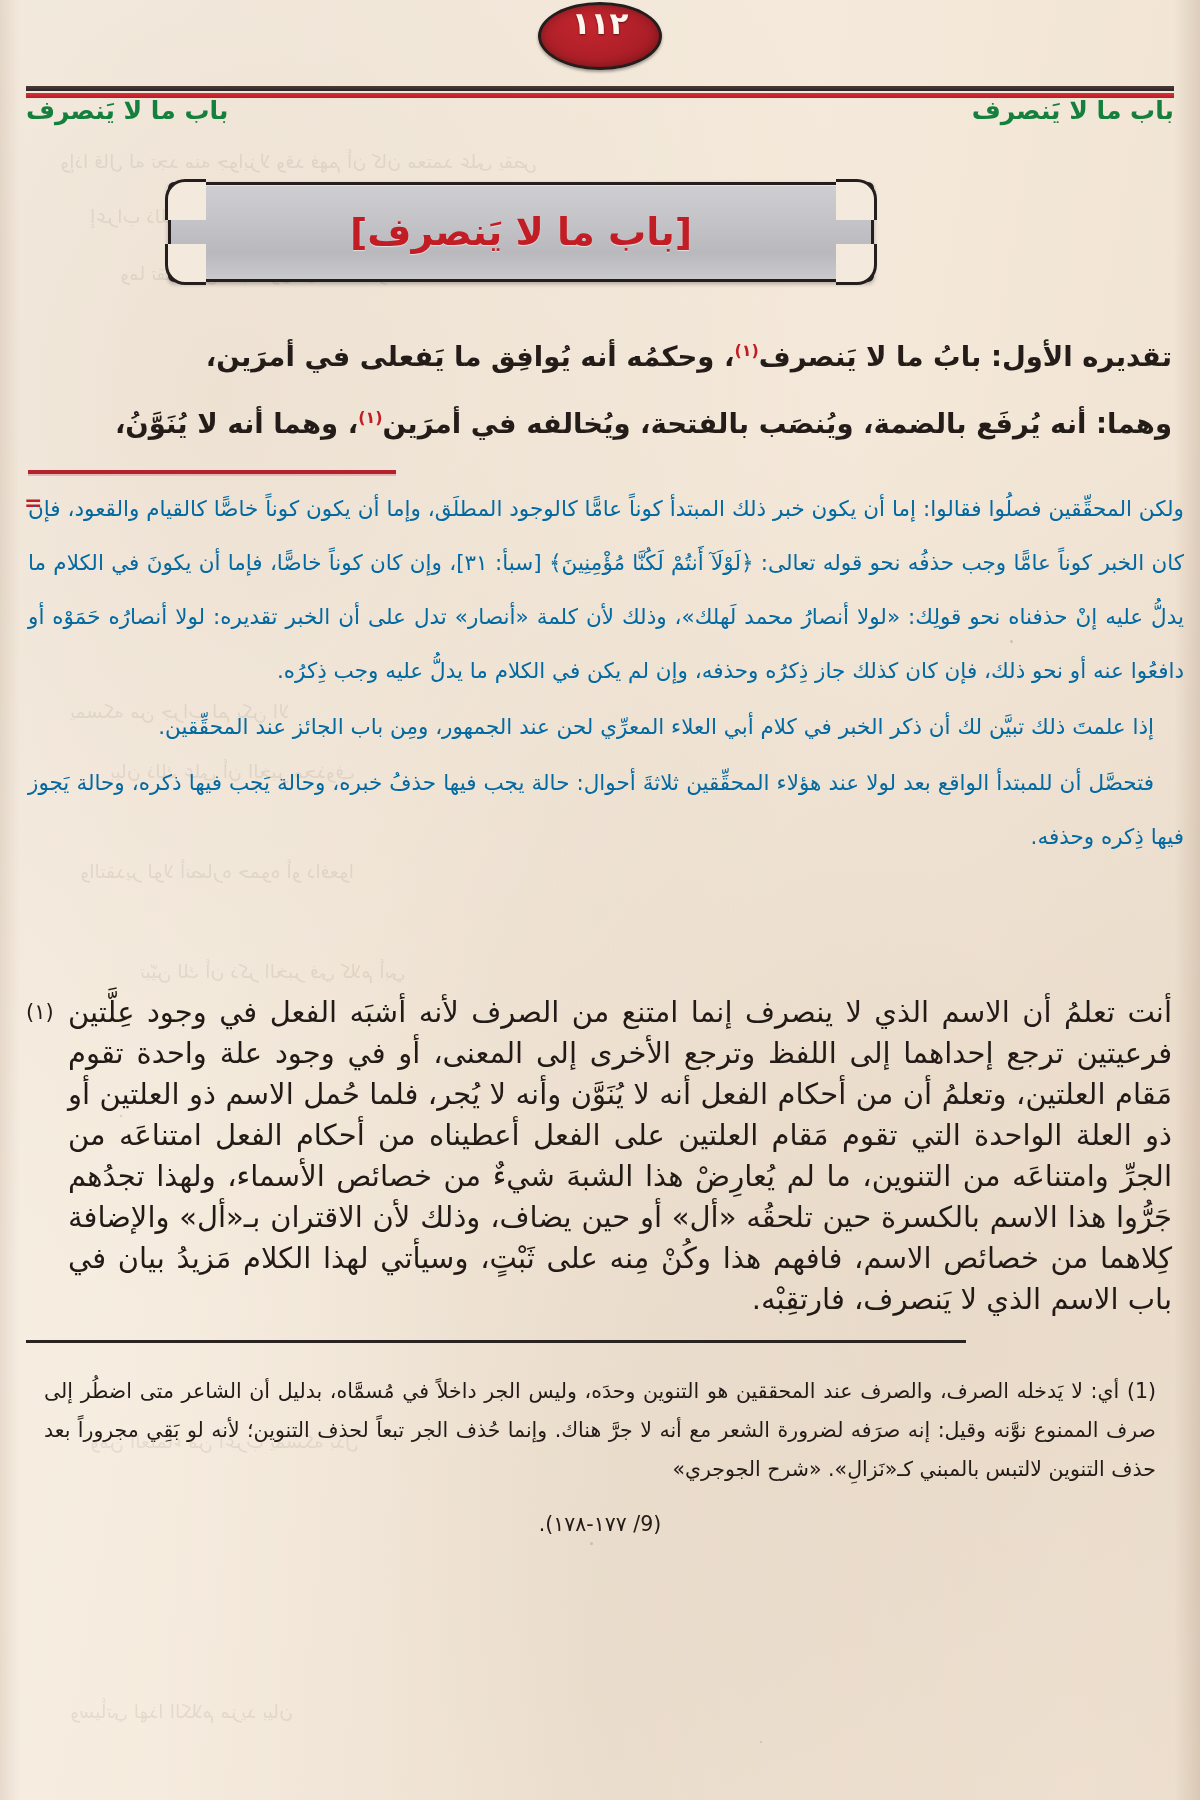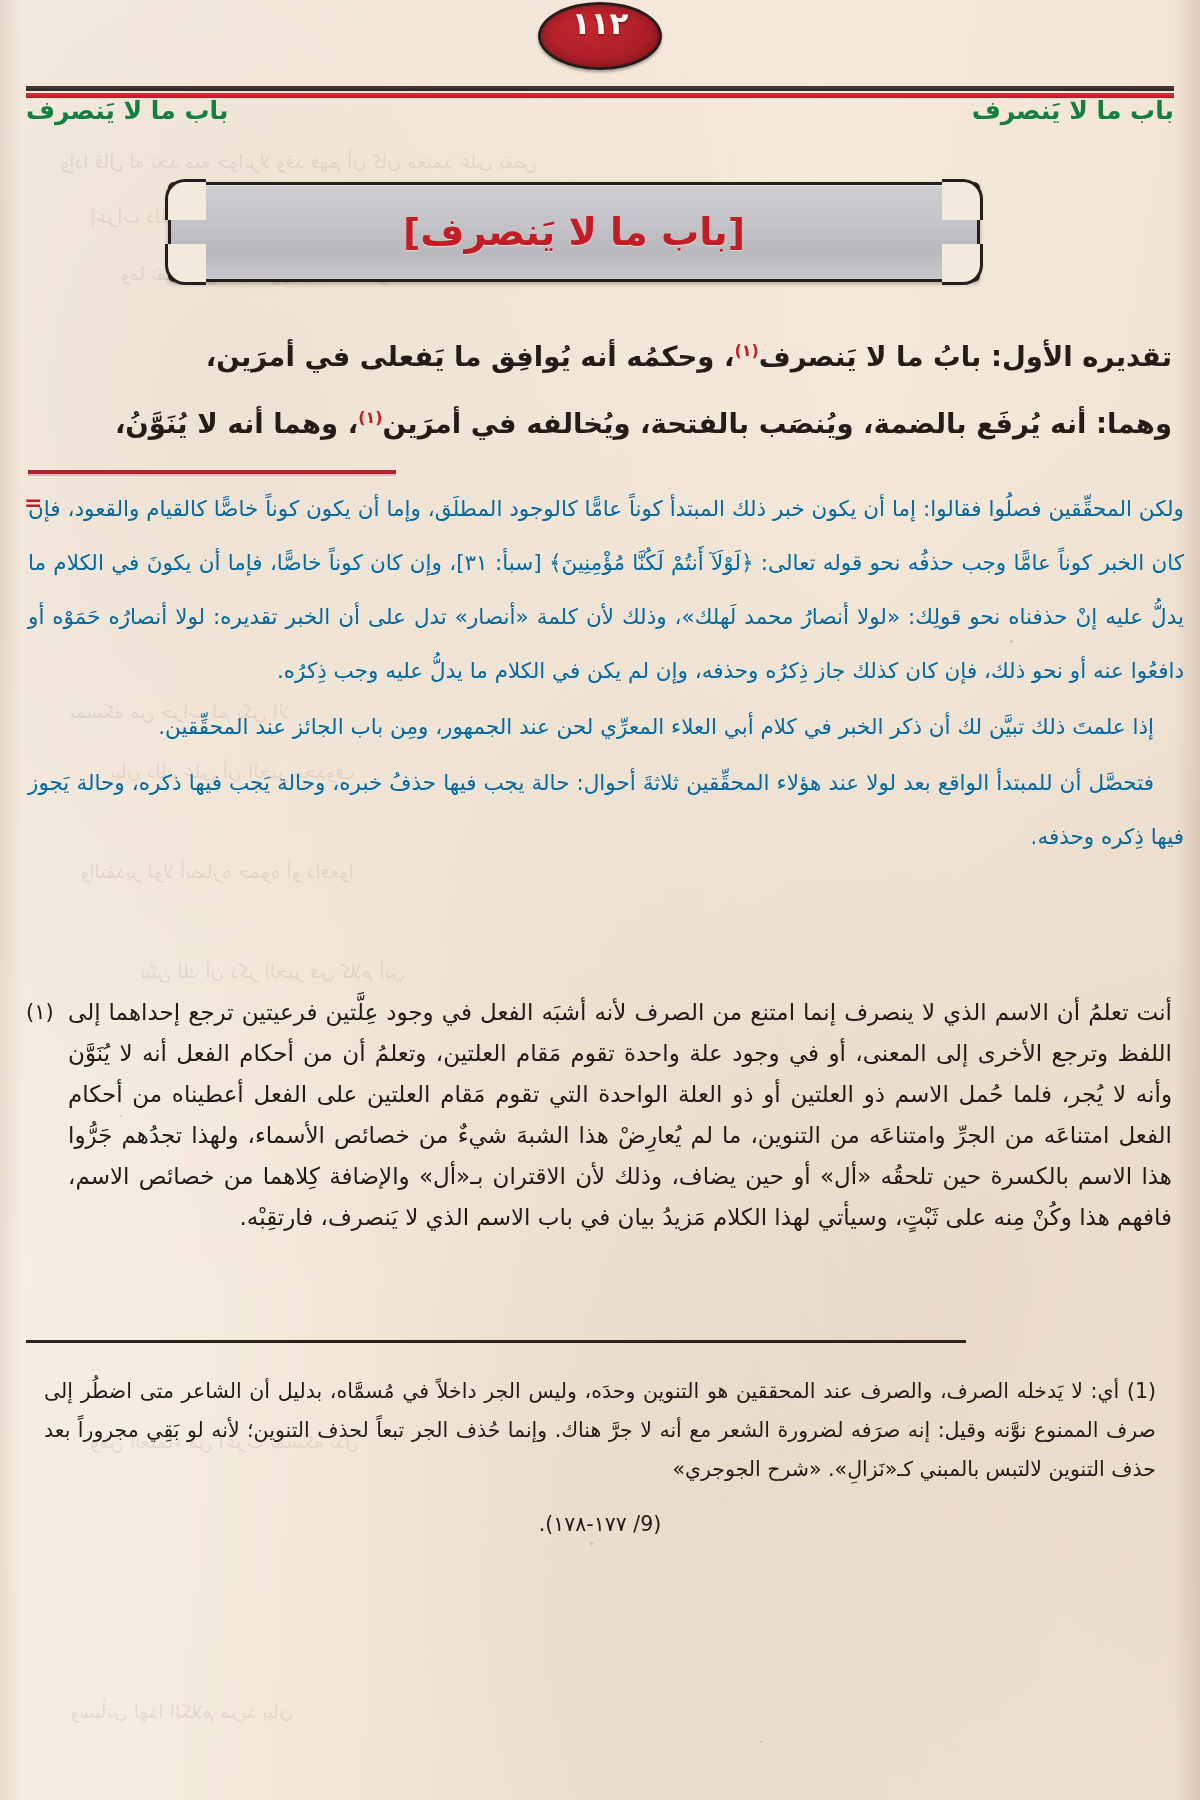--- a/index.html
+++ b/index.html
@@ -64,21 +64,21 @@
     position:absolute;top:86px;left:26px;right:26px;height:5px;
     background:linear-gradient(#4b3c3a,#2e2422);
   }
   .rule-red{
     position:absolute;top:93px;left:26px;right:26px;height:5px;
     background:linear-gradient(#d8313a,#b81c24);
   }
 
   
   .titlebox-wrap{
-    position:absolute;top:182px;left:168px;width:812px;height:100px;
+    position:absolute;top:182px;left:168px;width:706px;height:100px;
   }
   .titlebox{
     position:absolute;inset:0;
     background:linear-gradient(180deg,#cfcfd2 0%,#c3c3c7 42%,#b9b9bd 72%,#cacace 100%);
     border:3px solid #241f1e;
     border-radius:6px;
     box-shadow:0 2px 4px rgba(0,0,0,.28), inset 0 1px 0 rgba(255,255,255,.45);
     display:flex;align-items:center;justify-content:center;
   }
   
@@ -137,21 +137,21 @@
   .commentary p{margin:0 0 2px 0;}
   .commentary p.indent{text-indent:30px;}
 
   
   .note-num{
     position:absolute;top:1000px;left:26px;
     color:#221a16;font-size:21px;font-family:"DejaVu Sans",sans-serif;
   }
   .note-body{
     position:absolute;top:992px;right:28px;left:68px;
-    color:#221a16;font-size:23px;line-height:41px;
+    color:#221a16;font-size:29px;line-height:41px;
     text-align:justify;font-family:"DejaVu Sans",sans-serif;
   }
   .note-body p{margin:0;}
 
   
   .sep-black{
     position:absolute;top:1340px;left:26px;width:940px;height:3px;
     background:#2b2320;
   }
   .footnote{

